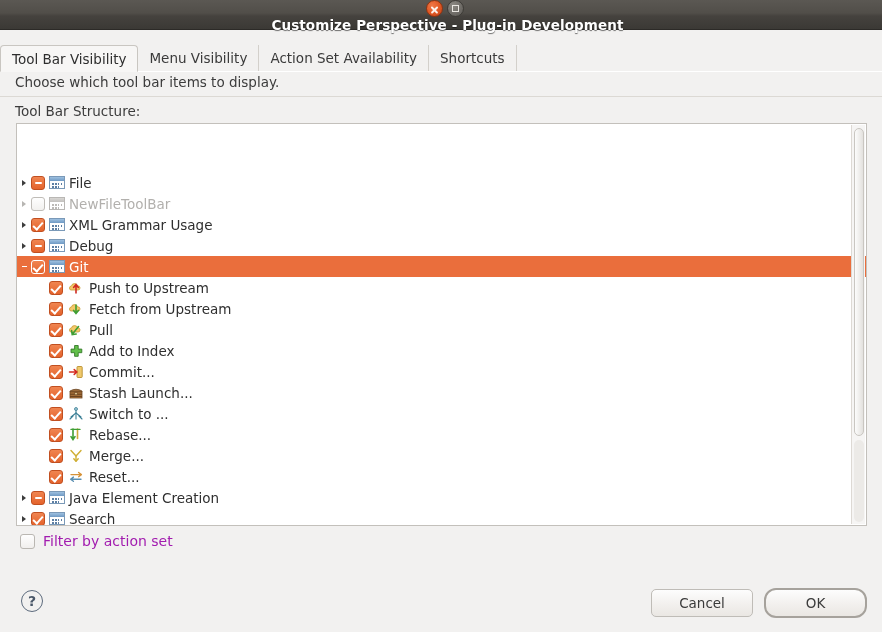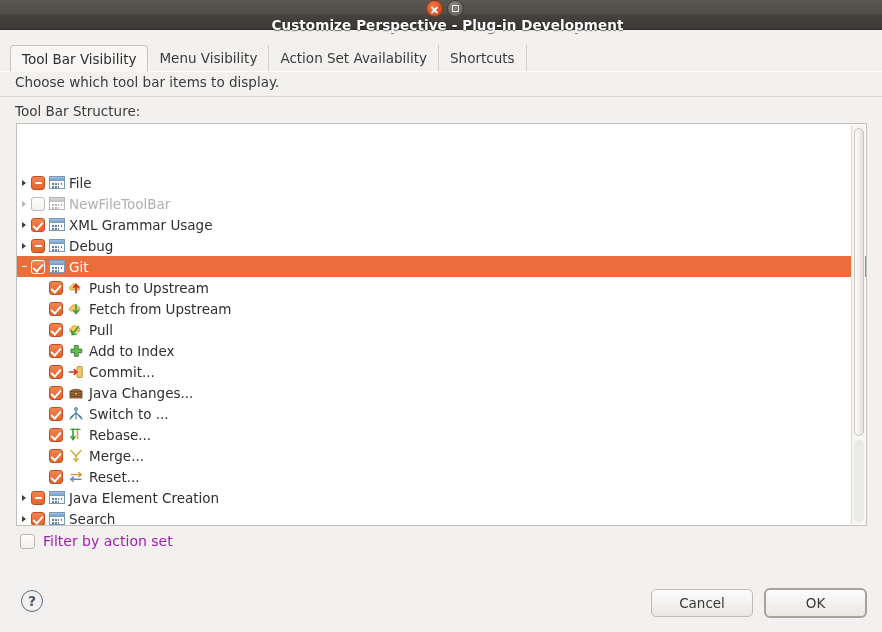--- a/index.html
+++ b/index.html
@@ -54,21 +54,21 @@
     color: #ffffff;
     font-size: 13.5px;
     font-weight: bold;
     letter-spacing: 0.1px;
     text-shadow: 0 1px 1px rgba(0,0,0,0.55);
     white-space: nowrap;
   }
 
   
   .tabstrip {
-    position: absolute; left: 10px; top: 44px;
+    position: absolute; left: 0; top: 44px;
     display: flex; align-items: flex-end;
     height: 28px;
   }
   .tab {
     font-size: 13.5px;
     color: #3a3a3a;
     padding: 4px 11px 5px 11px;
     box-sizing: border-box;
     height: 27px;
     line-height: 18px;
@@ -281,21 +281,21 @@
     color: #3a3a3a;
     display: flex; align-items: center; justify-content: center;
     box-sizing: border-box;
     background: linear-gradient(to bottom, #fdfdfd 0%, #f3f1ef 50%, #eae7e3 100%);
     border: 1px solid #bfbcb7;
   }
   .btn-cancel { left: 651px; top: 589px; width: 102px; }
   .btn-ok {
     left: 764px; top: 588px; width: 103px; height: 30px;
     border: 2px solid #a6a29c;
-    border-radius: 6px;
+    border-radius: 12px;
   }
 </style>
 </head>
 <body>
 
 <div id="app">
 
   <div class="titlebar">
     <div class="win-btns">
       <div class="win-btn close"></div>
@@ -445,21 +445,21 @@
           <span class="cb checked"></span>
           <span class="gicon">
             <svg width="17" height="16" viewBox="0 0 17 16">
               <path d="M2 6 q6 -3.5 12 0 v1 h-12 z" fill="#9b6a3a" stroke="#6b441f" stroke-width="0.8"></path>
               <rect x="2" y="7" width="12" height="6" fill="#b2793f" stroke="#6b441f" stroke-width="0.8"></rect>
               <rect x="2" y="8.6" width="12" height="1.2" fill="#6b441f"></rect>
               <rect x="2" y="10.8" width="12" height="1.2" fill="#6b441f"></rect>
               <rect x="6.8" y="7.6" width="2.4" height="2.2" fill="#e6cf9a" stroke="#6b441f" stroke-width="0.6"></rect>
             </svg>
           </span>
-          <span class="row-label">Java Changes...</span>
+          <span class="row-label">Stash Launch...</span>
         </div>
         <div class="row">
           <span class="indent"></span>
           <span class="arrow none"></span>
           <span class="cb checked"></span>
           <span class="gicon">
             <svg width="17" height="16" viewBox="0 0 17 16">
               <g stroke="#3b7f96" stroke-width="1.1" fill="none" stroke-linecap="round">
                 <path d="M8 3 L8 13"></path>
                 <path d="M8 7 L3 11"></path>

